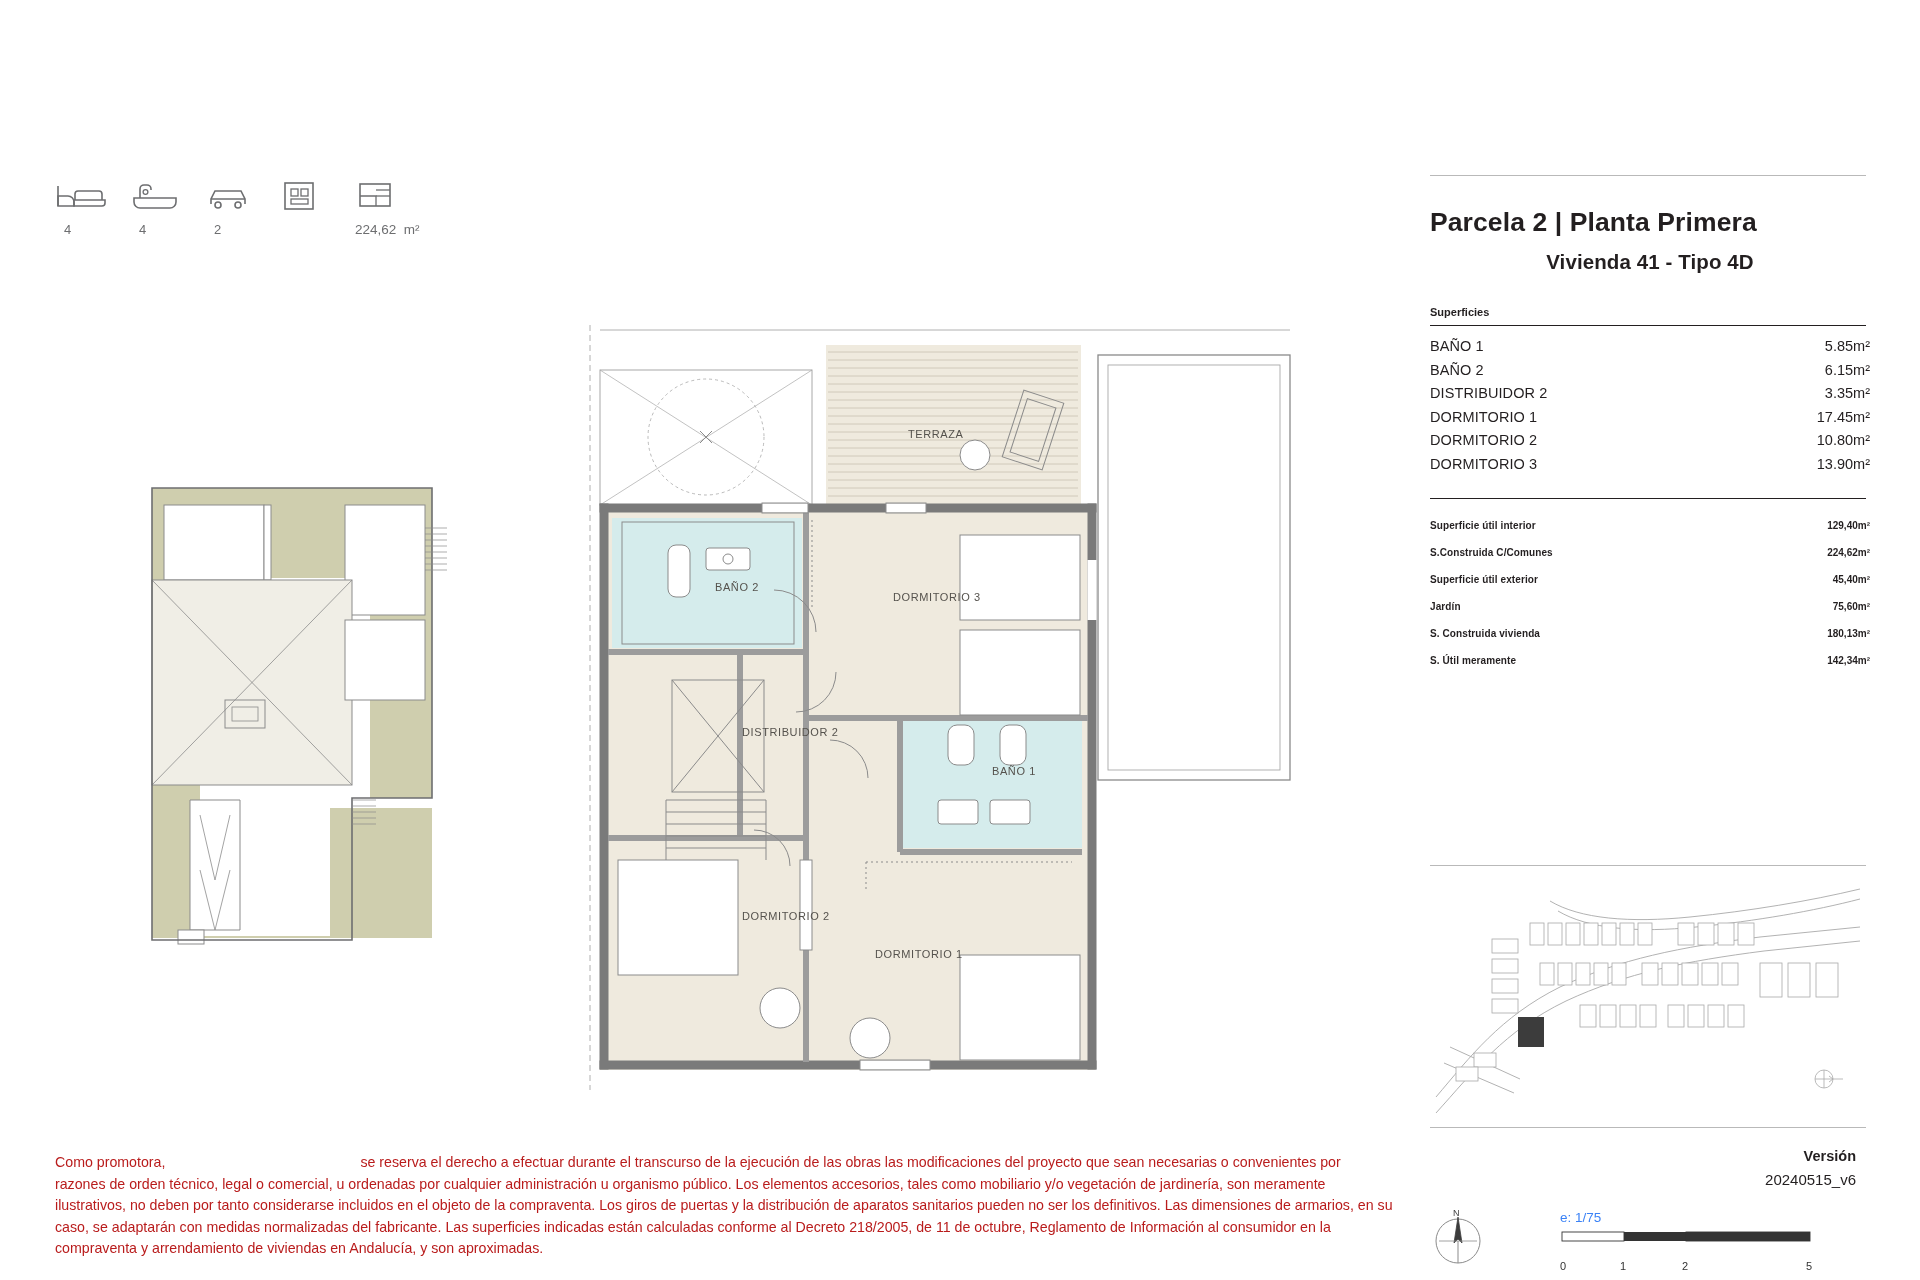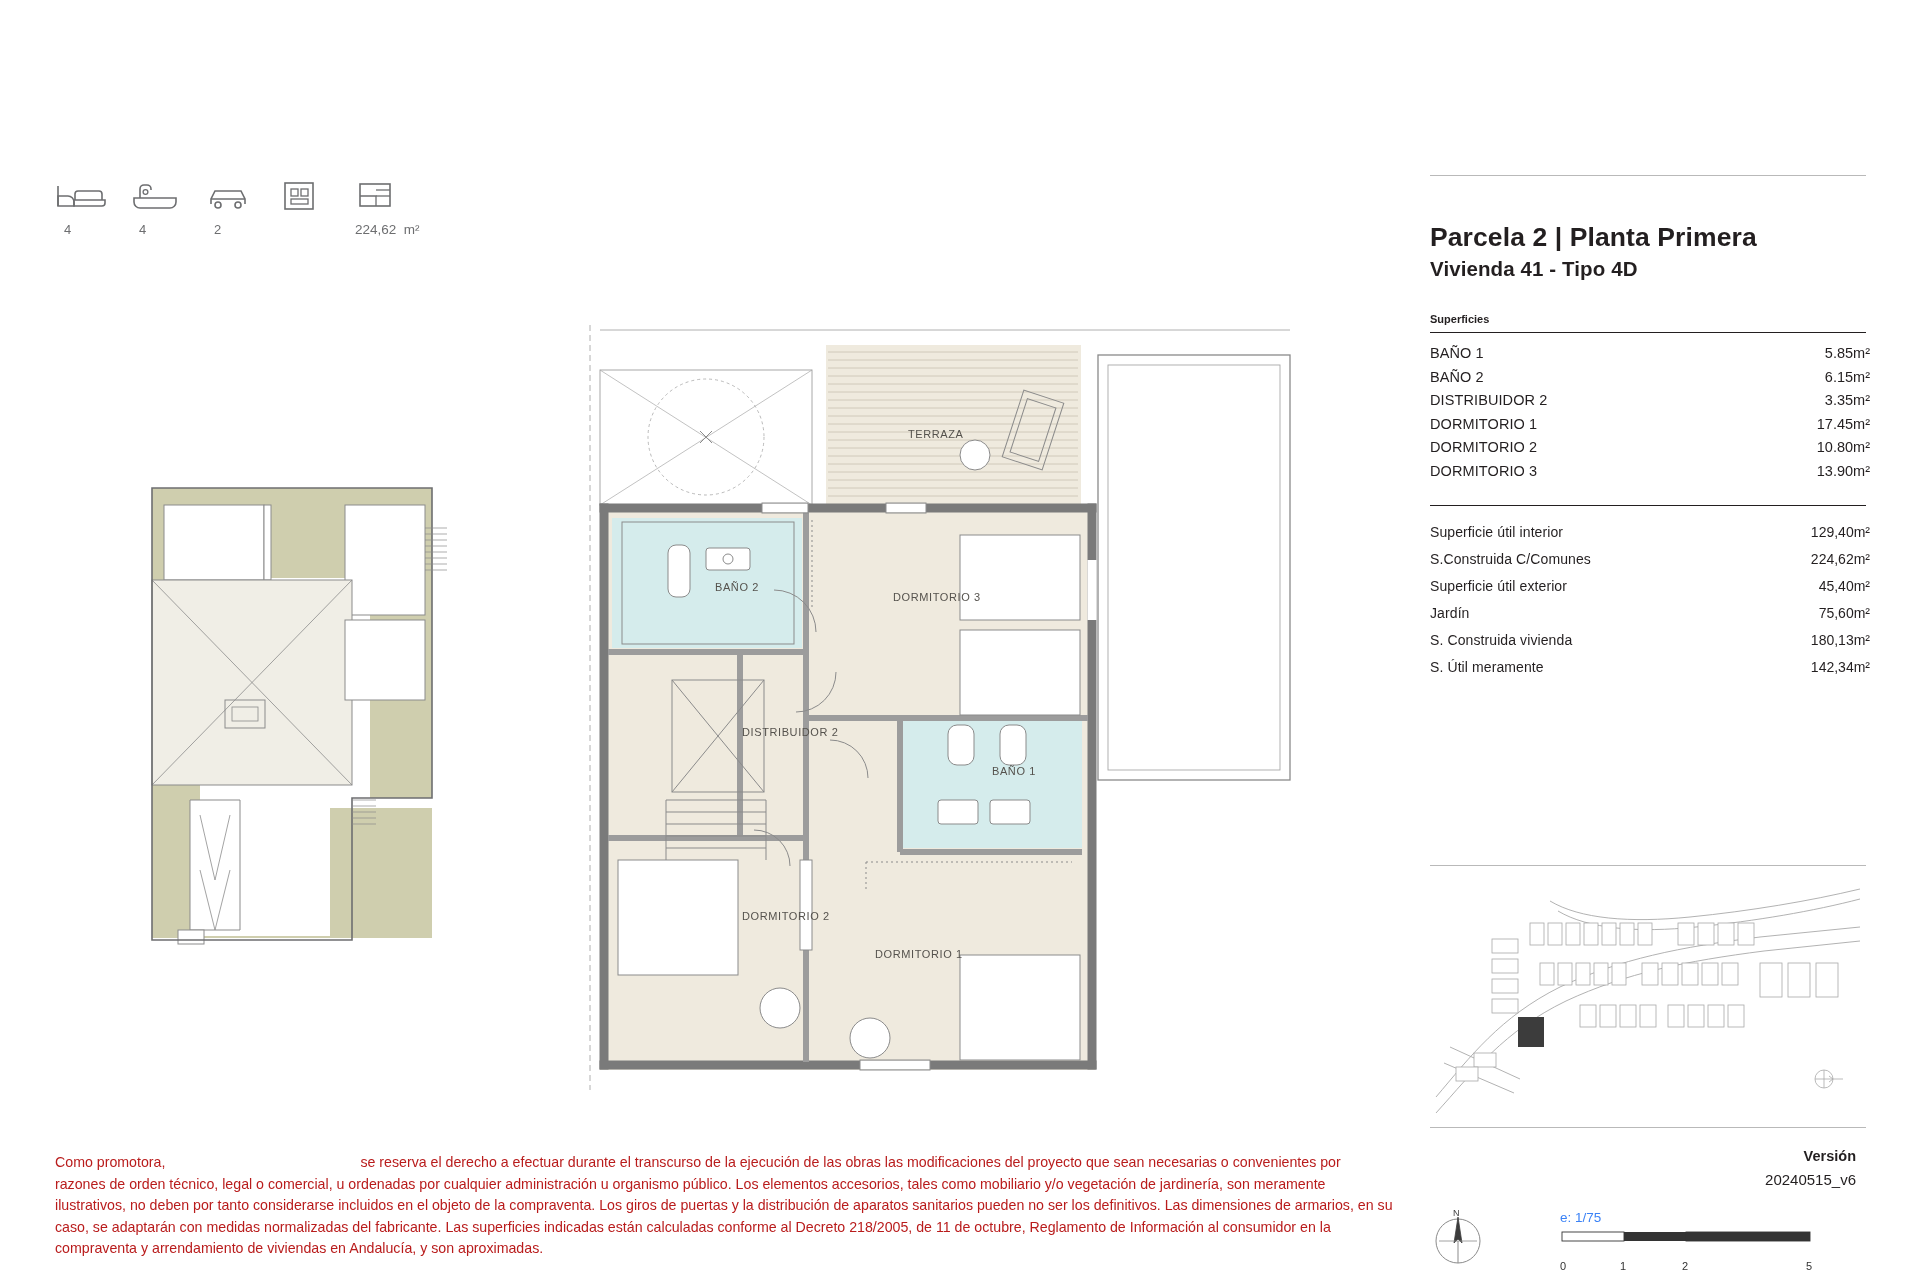--- a/index.html
+++ b/index.html
@@ -21,31 +21,31 @@
   .icon-num { font-size:13px; color:#6d6e70; margin-top:10px; padding-left:9px; letter-spacing:.2px; }
   .icon-area { font-size:13.5px; color:#6d6e70; margin-top:10px; white-space:nowrap; }
   .icon-cell.area { width:auto; }
 
   
   .plan-area { position:absolute; left:0; top:0; width:1440px; height:1140px; }
 
   
   .right { position:absolute; left:1430px; top:175px; width:440px; }
   .rule { height:1px; background:#b9b9b9; width:436px; }
-  .title { font-size:26.5px; font-weight:bold; margin-top:46px; letter-spacing:.1px; }
-  .subtitle { font-size:20.5px; font-weight:bold; margin-top:4px; letter-spacing:.1px; }
+  .title { font-size:26.5px; font-weight:bold; margin-top:31px; letter-spacing:.1px; }
+  .subtitle { font-size:20.5px; font-weight:bold; margin-top:12px; letter-spacing:.1px;text-align:center; }
   .surf-head { font-size:11px; font-weight:bold; margin-top:32px; margin-bottom:7px; }
   .surf-rule { height:1px; background:#231f20; width:436px; }
   .srow { display:flex; justify-content:space-between; font-size:14.5px; line-height:23.5px; }
   .srow .lbl { letter-spacing:.1px; }
   .srow .val { }
   .table1 { margin-top:9px; }
   .gap-rule { height:1px; background:#231f20; width:436px; margin-top:22px; }
   .table2 { margin-top:13px; }
-  .srow.bold { font-weight:normal; font-size:14px; line-height:27px; }
+  .srow.bold { font-weight:bold; font-size:10px; line-height:27px; }
   .decreto { font-size:13.5px; line-height:24px; margin-top:2px; }
 
   
   .sitemap { position:absolute; left:1430px; top:865px; width:440px; height:265px; }
   .sitemap .frame-top { height:1px; background:#b9b9b9; width:436px; }
   .sitemap .frame-bot { height:1px; background:#b9b9b9; width:436px; position:absolute; top:262px; }
   .sitemap svg { position:absolute; top:2px; left:0; }
 
   
   .version { position:absolute; left:1420px; top:1148px; width:436px; text-align:right; }

